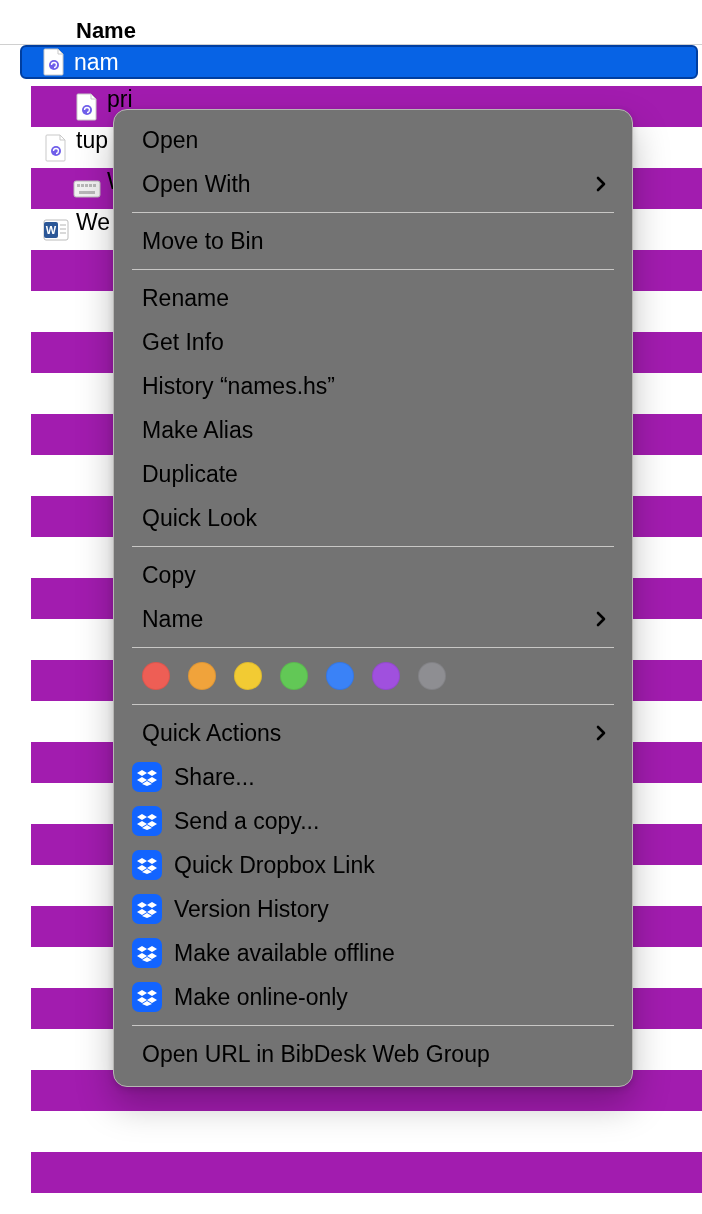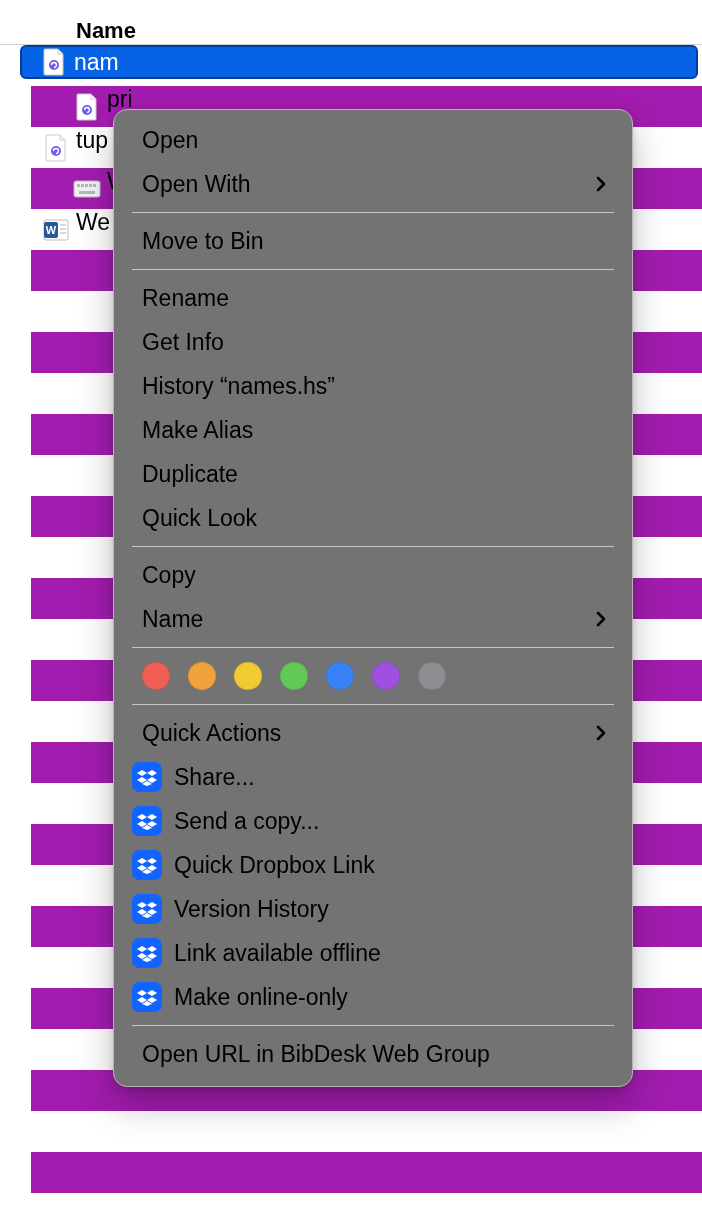--- a/index.html
+++ b/index.html
@@ -356,21 +356,21 @@
       <span class="label">Version History</span>
     </div>
     <div class="ctx-item with-icon">
       <span class="lead-icon">
         <span class="dropbox-badge">
             <svg width="20" height="18" viewBox="0 0 20 18">
               <path d="M5 2L10 5 5 8 0 5zM15 2L20 5 15 8 10 5zM5 9L10 12 5 15 0 12zM15 9L20 12 15 15 10 12zM10 13l5 3-5 2-5-2z" fill="#fff"></path>
             </svg>
           </span>
       </span>
-      <span class="label">Link available offline</span>
+      <span class="label">Make available offline</span>
     </div>
     <div class="ctx-item with-icon">
       <span class="lead-icon">
         <span class="dropbox-badge">
             <svg width="20" height="18" viewBox="0 0 20 18">
               <path d="M5 2L10 5 5 8 0 5zM15 2L20 5 15 8 10 5zM5 9L10 12 5 15 0 12zM15 9L20 12 15 15 10 12zM10 13l5 3-5 2-5-2z" fill="#fff"></path>
             </svg>
           </span>
       </span>
       <span class="label">Make online-only</span>

